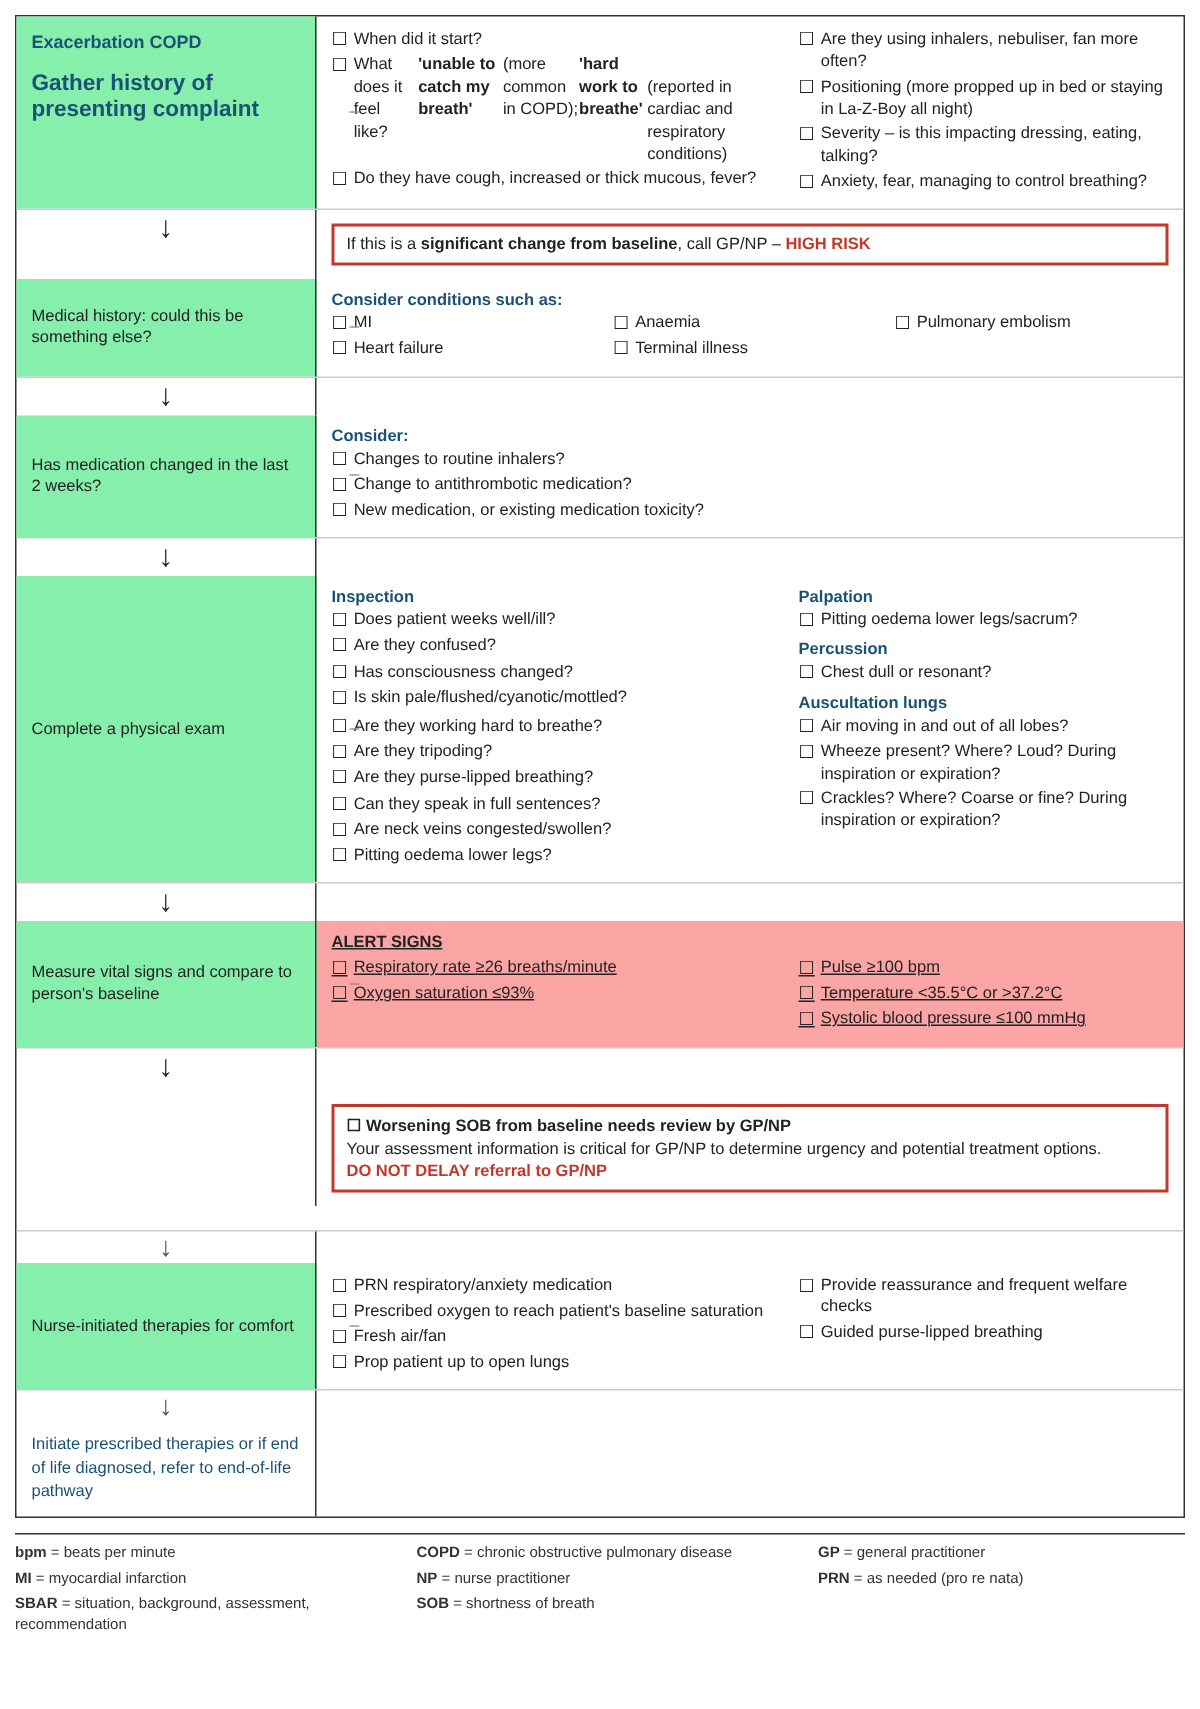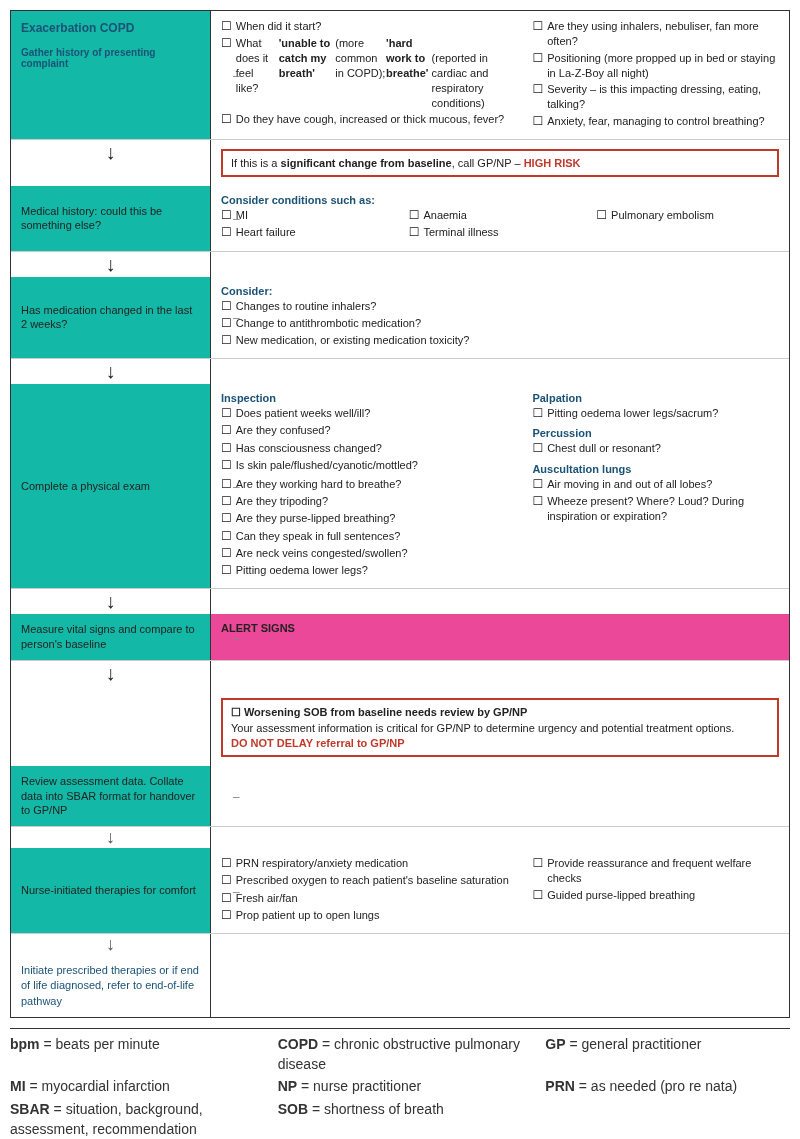--- a/index.html
+++ b/index.html
@@ -11,22 +11,22 @@
       min-height: 1139px;
       padding: 10px;
       color: #222;
     }
     .main-container {
       display: flex;
       flex-direction: column;
       width: 100%;
     }
     
-    .bg-blue-light { background-color: #14b8a6; }
-    .bg-peach { background-color: #ec4899; }
+    .bg-blue-light { background-color: #86efac; }
+    .bg-peach { background-color: #fca5a5; text-decoration: underline; }
     
     .bold { font-weight: bold; }
     .blue-text { color: #1a5276; }
     .red-text { color: #c0392b; }
     
     .check-list {
       list-style: none;
       padding: 0;
       margin: 0;
     }
@@ -73,21 +73,21 @@
     
     .two-panel {
       display: flex;
       gap: 10px;
     }
     .panel-left { flex: 1.1; }
     .panel-right { flex: 0.9; }
     
     .abbrev-footer {
       margin-top: 10px;
-      font-size: 14px;
+      font-size: 10px;
       color: #333;
       display: grid;
       grid-template-columns: 1fr 1fr 1fr;
       gap: 3px 23px;
       border-top: 1.5px solid #333;
       padding-top: 6px;
     }
     .abbrev-row { line-height: 1.4; }
     
     .row-wrapper {
@@ -160,21 +160,21 @@
 <body>
 
 <div class="main-container">
 
   <div style="border: 1.5px solid #333; width: 100%;">
 
     <div class="row-wrapper" style="align-items:stretch;">
       <div class="row-left bg-blue-light" style="justify-content:flex-start; padding-top:10px;">
         <span class="left-title-bold">Exacerbation COPD</span>
           <br>
-        <span class="bold blue-text" style="font-size:10px;">Gather history of presenting complaint</span>
+        <span class="bold blue-text" style="font-size:15px;">Gather history of presenting complaint</span>
       </div>
       <div class="row-right">
         <div class="two-panel">
           <div class="panel-left">
             <ul class="check-list">
               <li>When did it start?</li>
               <li>What does it feel like?<br>
                 <span class="bold">'unable to catch my breath'</span> (more common in COPD);<br>
                 <span class="bold">'hard work to breathe'</span><br>
                 (reported in cardiac and respiratory conditions)
@@ -277,55 +277,68 @@
               <li>Pitting oedema lower legs/sacrum?</li>
             </ul>
             <div class="subsection-header" style="margin-top:6px;">Percussion</div>
             <ul class="check-list">
               <li>Chest dull or resonant?</li>
             </ul>
             <div class="subsection-header" style="margin-top:6px;">Auscultation lungs</div>
             <ul class="check-list">
               <li>Air moving in and out of all lobes?</li>
               <li>Wheeze present? Where? Loud? During inspiration or expiration?</li>
+              <li>Crackles? Where? Coarse or fine? During inspiration or expiration?</li>
             </ul>
           </div>
         </div>
       </div>
     </div>
 
     <div style="display:flex;">
       <div class="arrow-between">↓</div>
       <div style="flex:1;"></div>
     </div>
 
     <div class="row-wrapper" style="align-items:stretch;">
       <div class="row-left bg-blue-light">
         <span class="left-title">Measure vital signs and compare to person's baseline</span>
       </div>
       <div class="row-right bg-peach">
         <div class="bold" style="margin-bottom:4px;">ALERT SIGNS</div>
+        <div class="two-panel">
+          <div class="panel-left">
+            <ul class="check-list">
+              <li>Respiratory rate ≥26 breaths/minute</li>
+              <li>Oxygen saturation ≤93%</li>
+            </ul>
+          </div>
+          <div class="panel-right">
+            <ul class="check-list">
+              <li>Pulse ≥100 bpm</li>
+              <li>Temperature &lt;35.5°C or &gt;37.2°C</li>
+              <li>Systolic blood pressure ≤100 mmHg</li>
+            </ul>
+          </div>
+        </div>
       </div>
     </div>
 
     <div style="display:flex;">
       <div class="arrow-between">↓</div>
       <div style="flex:1; padding:5px 10px;margin-top:28px;">
         <div class="red-border-box">
           <div><span class="bold">☐ Worsening SOB from baseline needs review by GP/NP</span></div>
           <div style="margin-top:3px;">Your assessment information is critical for GP/NP to determine urgency and potential treatment options.</div>
           <div class="bold red-text" style="margin-top:3px;">DO NOT DELAY referral to GP/NP</div>
         </div>
       </div>
     </div>
 
     <div class="row-wrapper" style="align-items:stretch;">
-      <div class="row-left bg-blue-light">
-        <span class="left-title">Review assessment data. Collate data into SBAR format for handover to GP/NP</span>
-      </div>
       <div class="row-right">
       </div>
     </div>
 
     <div style="display:flex;">
       <div class="arrow-between-dashed" style="font-size:18px;">↓</div>
       <div style="flex:1;"></div>
     </div>
 
     <div class="row-wrapper" style="align-items:stretch;">

